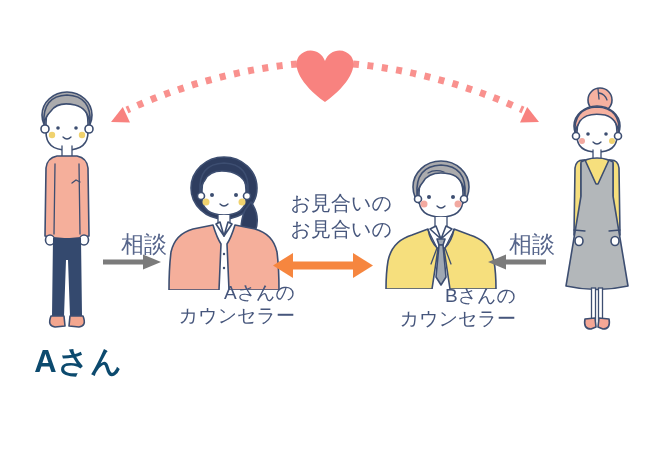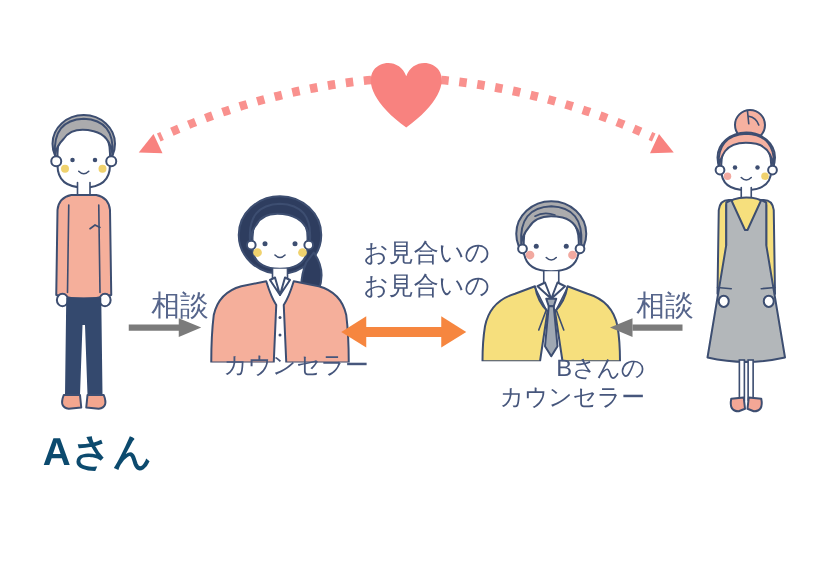--- a/index.html
+++ b/index.html
@@ -145,20 +145,21 @@
     <div>お見合いの</div>
     <div>お見合いの</div>
   </div>
   <svg class="abs" style="left:272px;top:252px;" width="102" height="27" viewBox="0 0 102 27">
     <path d="M19,13.5 L83,13.5" stroke-width="8" fill="none" stroke="#F6863F"></path>
     <path d="M21,1 L1,13.5 L21,26 Z" fill="#F6863F"></path>
     <path d="M81,1 L101,13.5 L81,26 Z" fill="#F6863F"></path>
   </svg>
 
   <div class="abs label counselor-label" style="left:150px;top:281px;width:145px;">
+    <div>Aさんの</div>
     <div>カウンセラー</div>
   </div>
   <div class="abs label counselor-label" style="left:371px;top:284px;width:145px;">
     <div>Bさんの</div>
     <div>カウンセラー</div>
   </div>
 
   <div class="abs label person-label" style="left:28px;top:341px;width:95px;">Aさん</div>
 
 </div>

